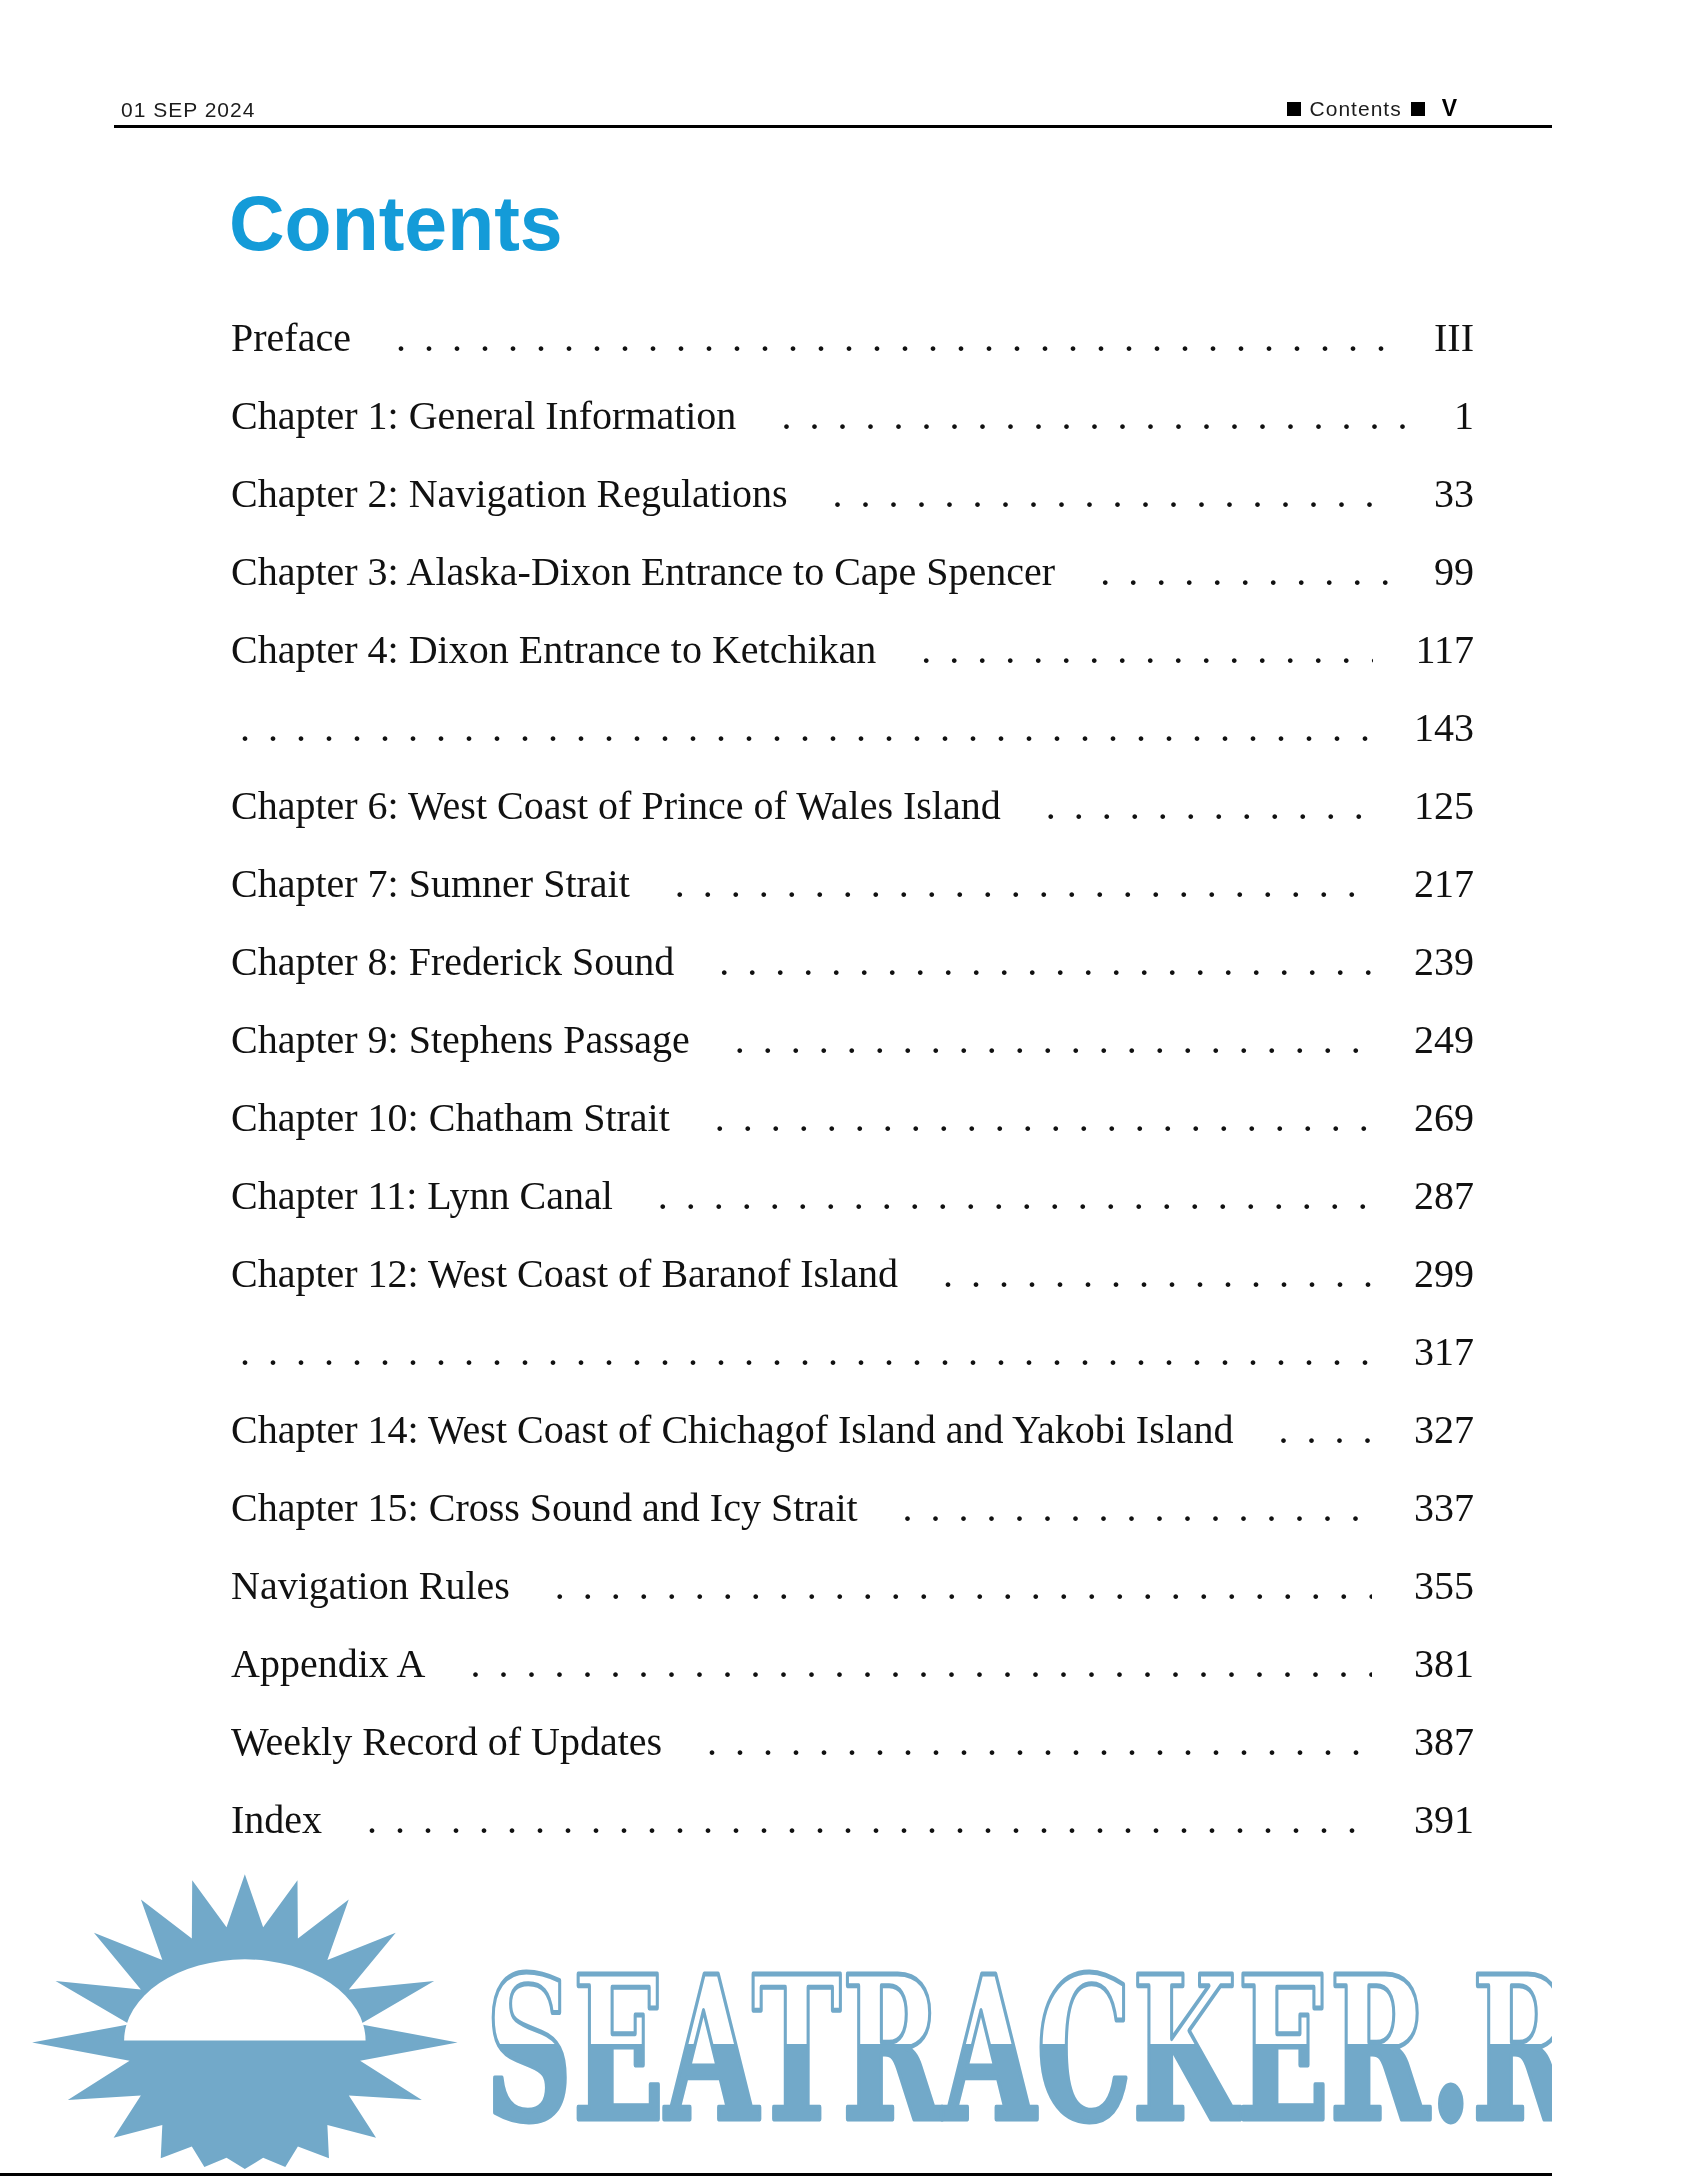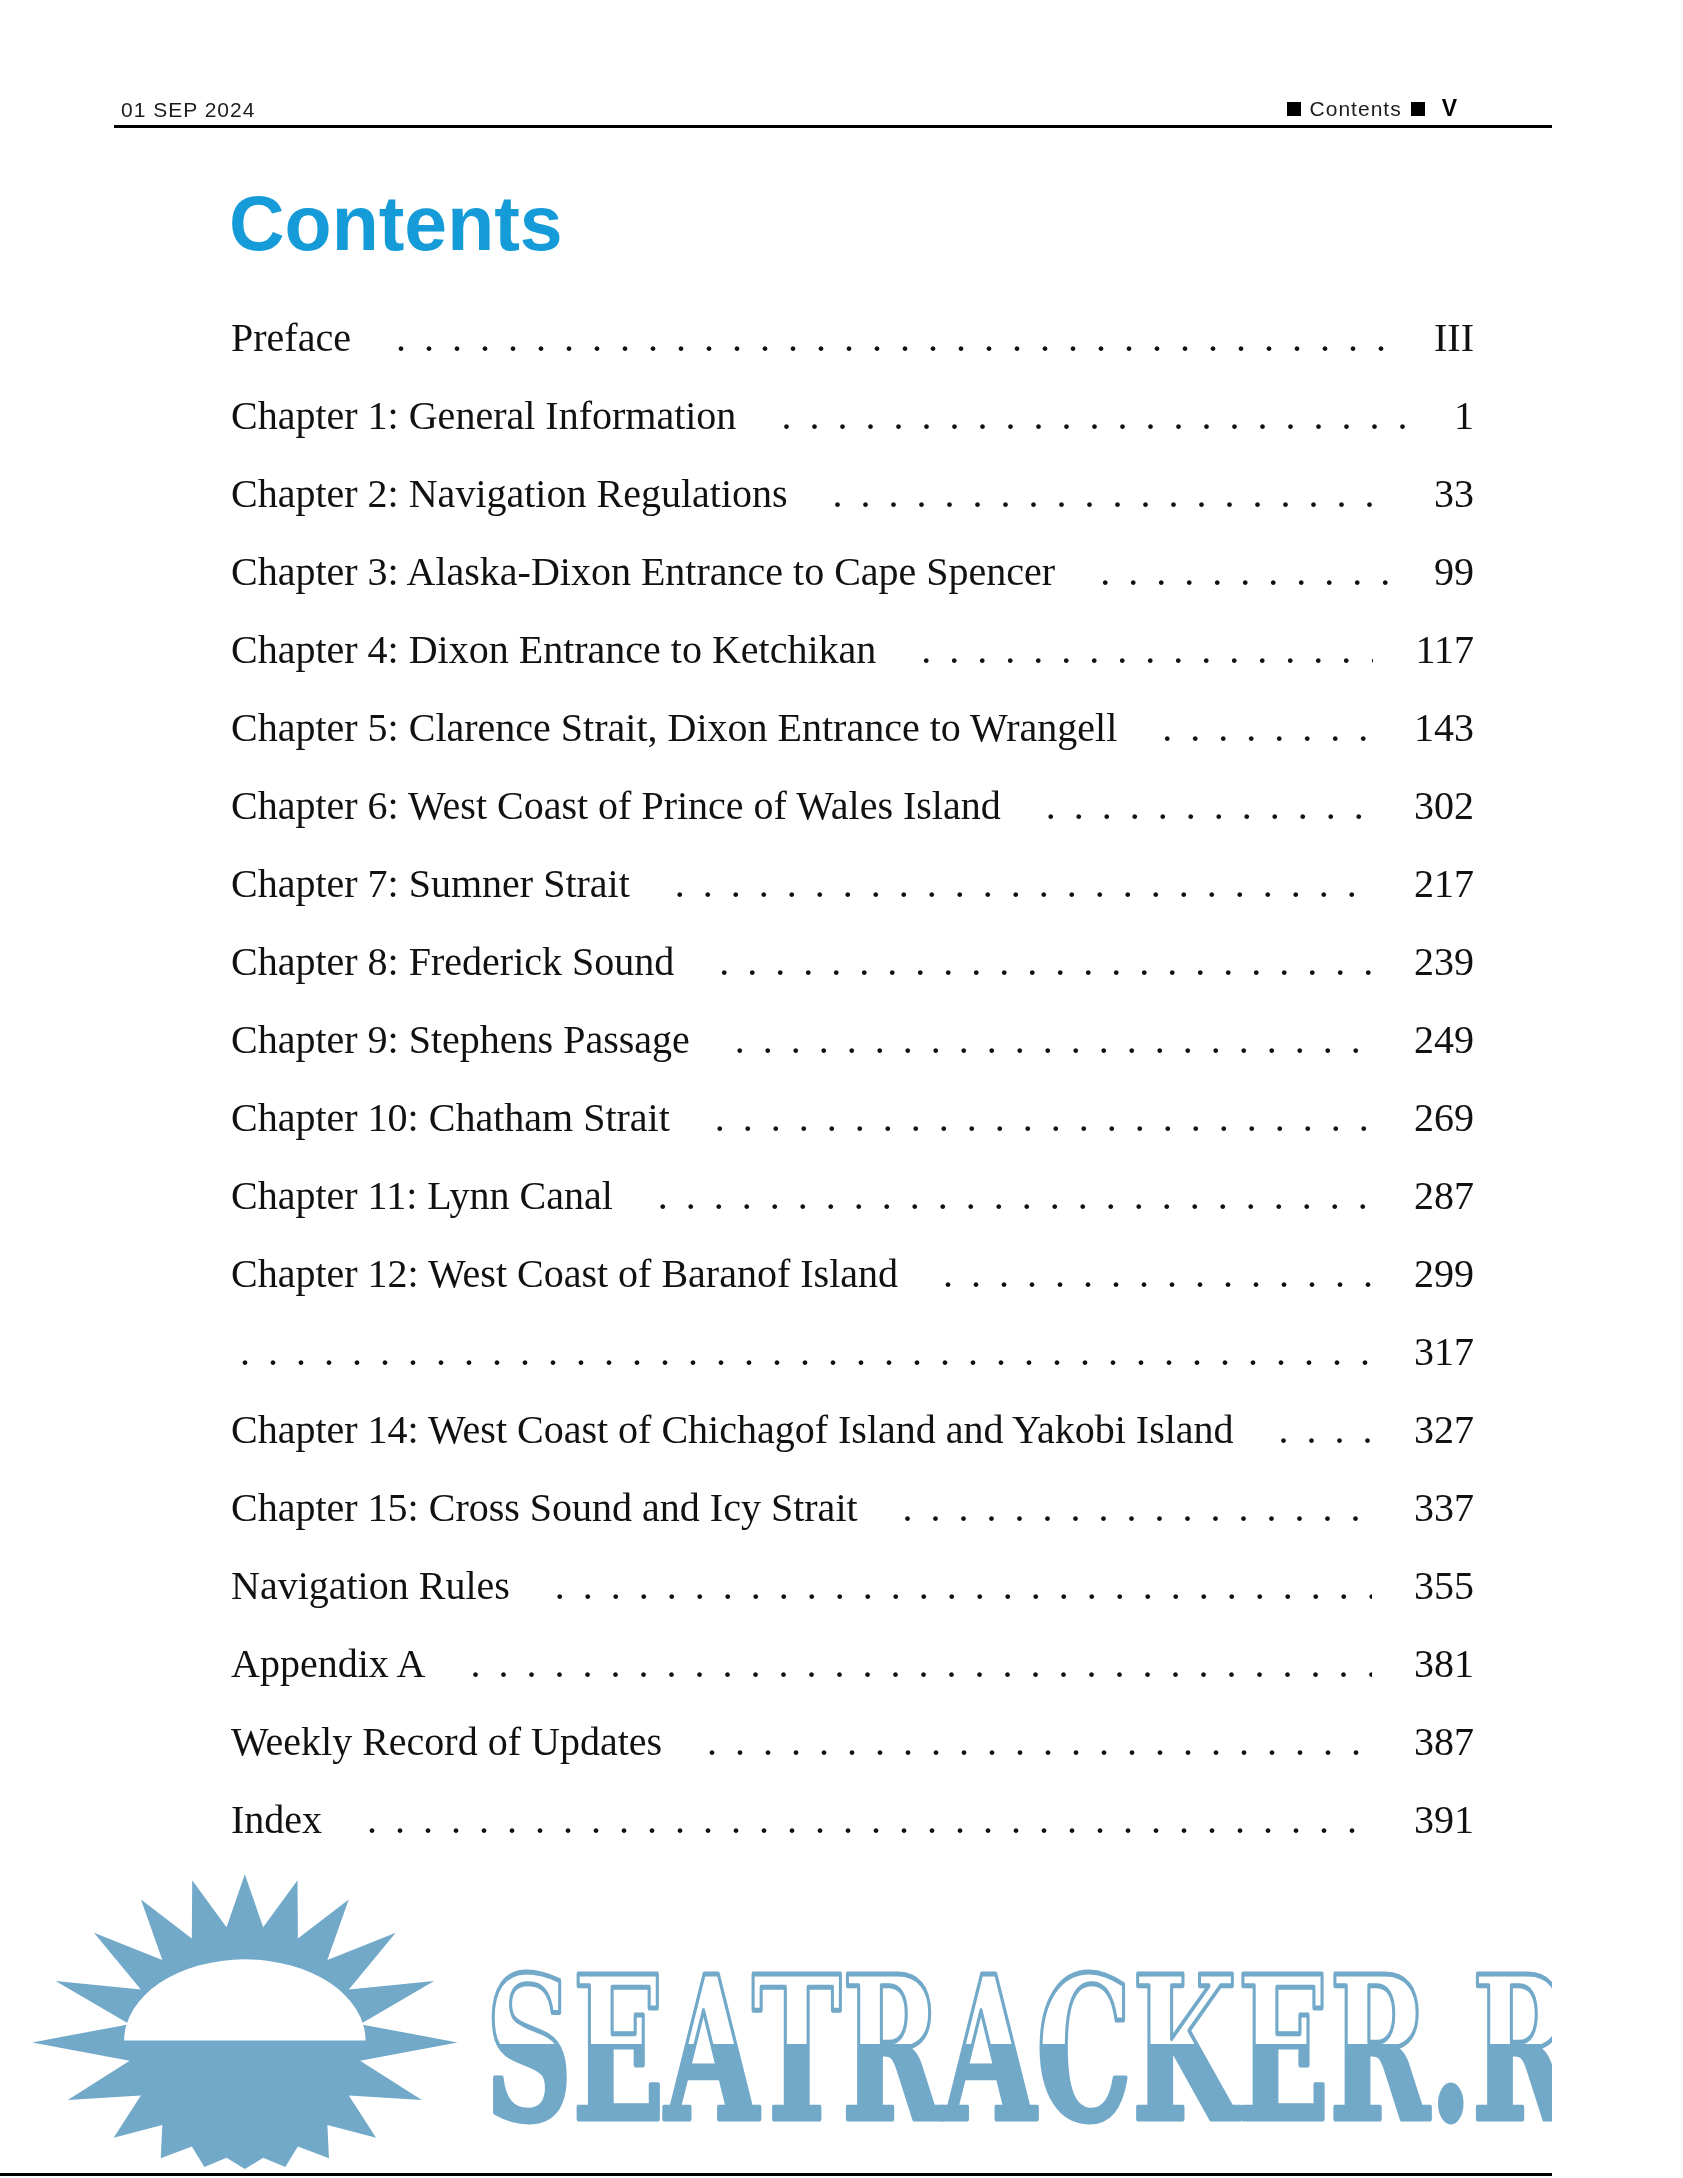--- a/index.html
+++ b/index.html
@@ -107,28 +107,27 @@
         <span class="toc-label">Chapter 3: Alaska-Dixon Entrance to Cape Spencer</span>
         <span class="toc-leader">. . . . . . . . . . . . . . . . . . . . . . . . . . . . . . . . . . . . . . . . . . . . . . . . . . . . . . . . . . . . . . . . . . . . . . . . . . . . . . . . . . . . . . . . . . </span>
         <span class="toc-page">99</span>
       </div>
       <div class="toc-entry">
         <span class="toc-label">Chapter 4: Dixon Entrance to Ketchikan</span>
         <span class="toc-leader">. . . . . . . . . . . . . . . . . . . . . . . . . . . . . . . . . . . . . . . . . . . . . . . . . . . . . . . . . . . . . . . . . . . . . . . . . . . . . . . . . . . . . . . . . . </span>
         <span class="toc-page">117</span>
       </div>
       <div class="toc-entry">
-        <span class="toc-label">Chapter 5: Clarence Strait, Dixon Entrance to Wrangell</span>
         <span class="toc-leader">. . . . . . . . . . . . . . . . . . . . . . . . . . . . . . . . . . . . . . . . . . . . . . . . . . . . . . . . . . . . . . . . . . . . . . . . . . . . . . . . . . . . . . . . . . </span>
         <span class="toc-page">143</span>
       </div>
       <div class="toc-entry">
         <span class="toc-label">Chapter 6: West Coast of Prince of Wales Island</span>
         <span class="toc-leader">. . . . . . . . . . . . . . . . . . . . . . . . . . . . . . . . . . . . . . . . . . . . . . . . . . . . . . . . . . . . . . . . . . . . . . . . . . . . . . . . . . . . . . . . . . </span>
-        <span class="toc-page">302</span>
+        <span class="toc-page">125</span>
       </div>
       <div class="toc-entry">
         <span class="toc-label">Chapter 7: Sumner Strait</span>
         <span class="toc-leader">. . . . . . . . . . . . . . . . . . . . . . . . . . . . . . . . . . . . . . . . . . . . . . . . . . . . . . . . . . . . . . . . . . . . . . . . . . . . . . . . . . . . . . . . . . </span>
         <span class="toc-page">217</span>
       </div>
       <div class="toc-entry">
         <span class="toc-label">Chapter 8: Frederick Sound</span>
         <span class="toc-leader">. . . . . . . . . . . . . . . . . . . . . . . . . . . . . . . . . . . . . . . . . . . . . . . . . . . . . . . . . . . . . . . . . . . . . . . . . . . . . . . . . . . . . . . . . . </span>
         <span class="toc-page">239</span>

